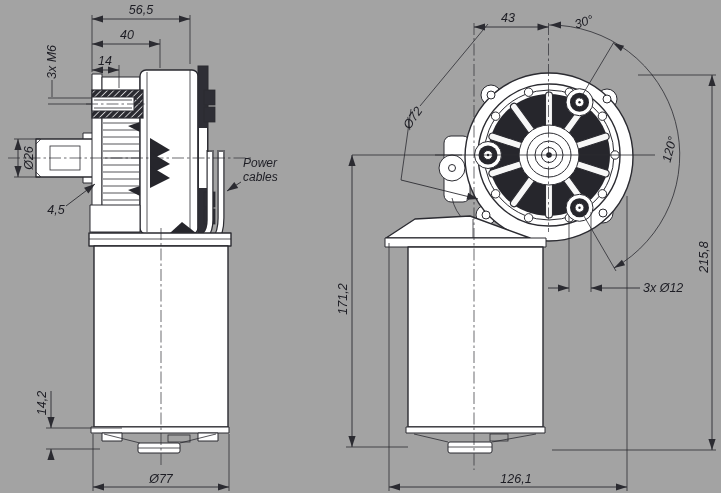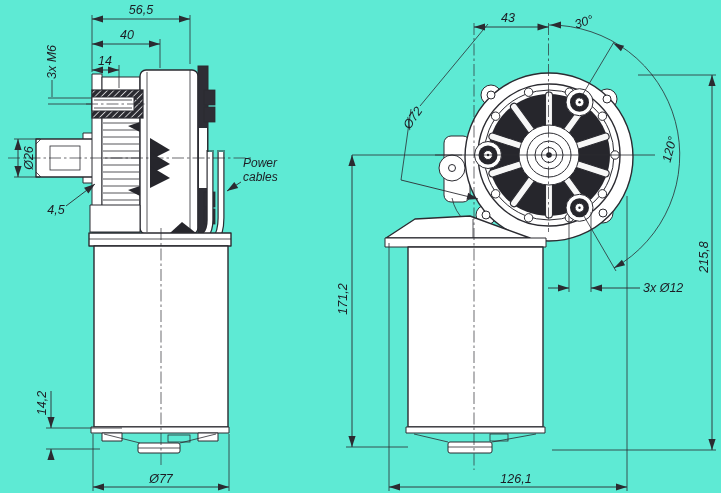--- a/index.html
+++ b/index.html
@@ -1,16 +1,16 @@
 <!DOCTYPE html>
 <html><head>
 <meta charset="utf-8">
 <style>
   html,body { margin:0; padding:0; background:#ffffff; }
-  #stage { position:relative; width:721px; height:493px; background:#5eead4; overflow:hidden;
+  #stage { position:relative; width:721px; height:493px; background:#a3a3a3; overflow:hidden;
            font-family:"Liberation Sans", sans-serif; }
   svg { position:absolute; left:0; top:0; }
   
   .o    { fill:#ffffff; stroke:#2b2b31; stroke-width:1.4; stroke-linejoin:round; }
   .o2   { fill:none;    stroke:#2b2b31; stroke-width:1;   stroke-linejoin:round; }
   .ow   { fill:#ffffff; stroke:#2b2b31; stroke-width:1;   stroke-linejoin:round; }
   .thin { fill:none;    stroke:#2b2b31; stroke-width:0.8; }
   .dim, .dimE, .dimS { stroke:#2b2b31; stroke-width:0.9; fill:none; }
   .dim  { marker-start:url(#mS); marker-end:url(#mE); }
   .dimE { marker-end:url(#mE); }

